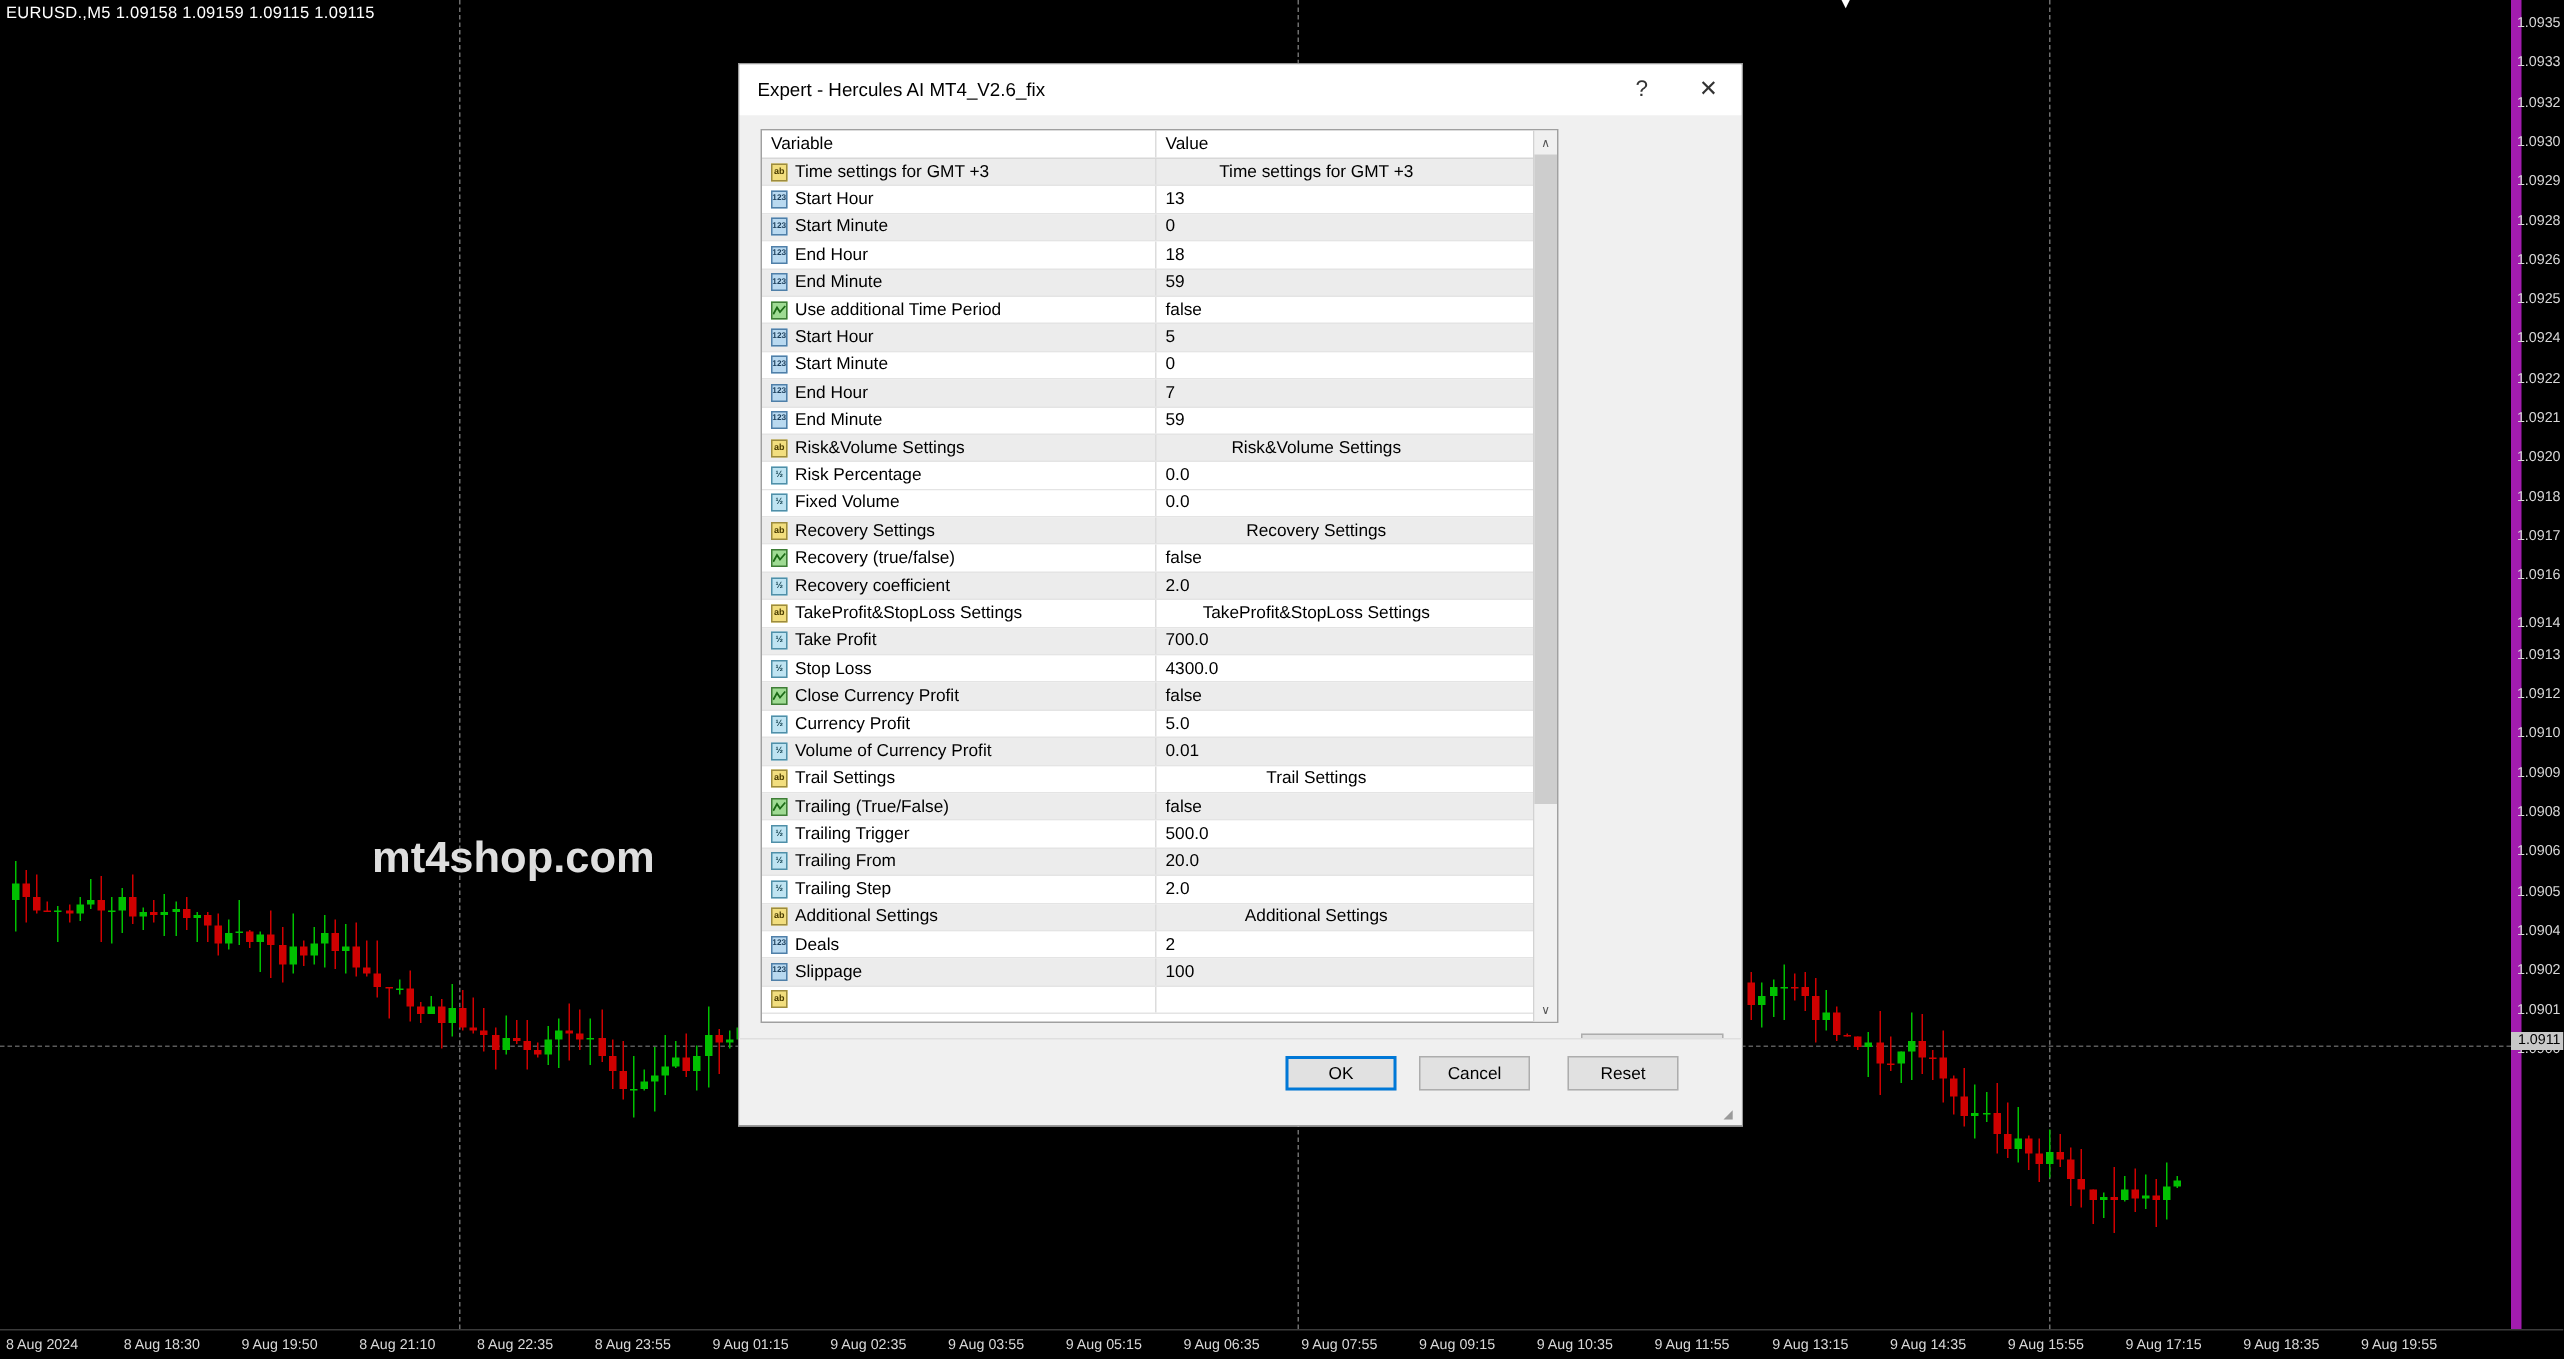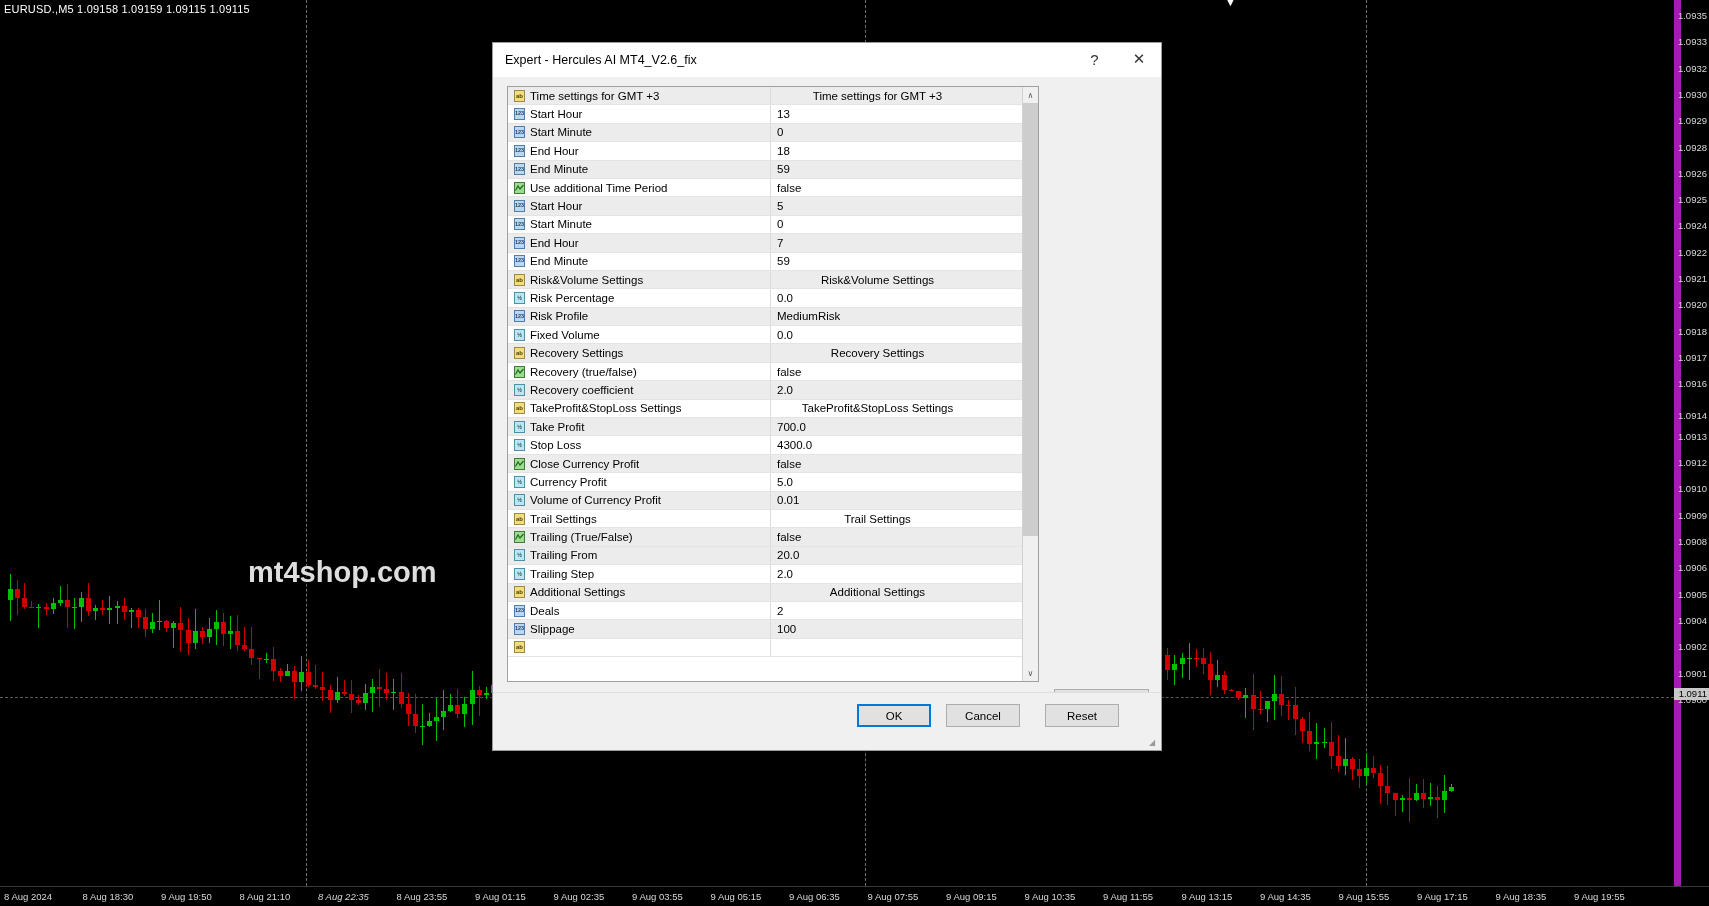--- a/index.html
+++ b/index.html
@@ -455,21 +455,21 @@
         </div>
       <div class="price-highlight" style="top:688px;">1.0911</div>
     </div>
 
     <div class="time-axis">
       <div id="time-ticks-host">
           <div class="time-tick" style="left: 4px;">8 Aug 2024</div>
           <div class="time-tick" style="left: 82.5px;">8 Aug 18:30</div>
           <div class="time-tick" style="left: 161px;">9 Aug 19:50</div>
           <div class="time-tick" style="left: 239.5px;">8 Aug 21:10</div>
-          <div class="time-tick" style="left: 318px; font-style: italic;">8 Aug 22:35</div>
+          <div class="time-tick" style="left: 318px;">8 Aug 22:35</div>
           <div class="time-tick" style="left: 396.5px;">8 Aug 23:55</div>
           <div class="time-tick" style="left: 475px;">9 Aug 01:15</div>
           <div class="time-tick" style="left: 553.5px;">9 Aug 02:35</div>
           <div class="time-tick" style="left: 632px;">9 Aug 03:55</div>
           <div class="time-tick" style="left: 710.5px;">9 Aug 05:15</div>
           <div class="time-tick" style="left: 789px;">9 Aug 06:35</div>
           <div class="time-tick" style="left: 867.5px;">9 Aug 07:55</div>
           <div class="time-tick" style="left: 946px;">9 Aug 09:15</div>
           <div class="time-tick" style="left: 1024.5px;">9 Aug 10:35</div>
           <div class="time-tick" style="left: 1103px;">9 Aug 11:55</div>
@@ -491,20 +491,24 @@
         <div class="title-btn">?</div>
         <div class="title-btn close">✕</div>
       </div>
     </div>
 
 
     <div class="body">
 
       <div class="grid-wrap">
         <div class="grid-cols">
+          <div class="grid-header">
+            <div class="gh-var">Variable</div>
+            <div class="gh-val">Value</div>
+          </div>
           <div class="rows" id="rows-host">
               <div class="row even">
                 <div class="cell-var">
                   <span class="ticon str">ab</span>
                   <span>Time settings for GMT +3</span>
                 </div>
                 <div class="cell-val centered">
                   <span>Time settings for GMT +3</span>
                 </div>
               </div>
@@ -604,29 +608,20 @@
               </div>
               <div class="row odd">
                 <div class="cell-var">
                   <span class="ticon dbl" style="font-size: 6px;">½</span>
                   <span>Risk Percentage</span>
                 </div>
                 <div class="cell-val">
                   <span>0.0</span>
                 </div>
               </div>
-              <div class="row even">
-                <div class="cell-var">
-                  <span class="ticon int" style="font-size: 5.5px;">123</span>
-                  <span>Risk Profile</span>
-                </div>
-                <div class="cell-val">
-                  <span>MediumRisk</span>
-                </div>
-              </div>
               <div class="row odd">
                 <div class="cell-var">
                   <span class="ticon dbl" style="font-size: 6px;">½</span>
                   <span>Fixed Volume</span>
                 </div>
                 <div class="cell-val">
                   <span>0.0</span>
                 </div>
               </div>
               <div class="row even">
@@ -731,20 +726,29 @@
                 <div class="cell-var">
                   <span class="ticon bool">
                     <svg width="9" height="8" viewBox="0 0 9 8">
                       <polyline points="0.5,6.5 3,2 5,5 8.5,1" fill="none" stroke="#1d6b17" stroke-width="1.2"></polyline>
                     </svg>
                   </span>
                   <span>Trailing (True/False)</span>
                 </div>
                 <div class="cell-val">
                   <span>false</span>
+                </div>
+              </div>
+              <div class="row odd">
+                <div class="cell-var">
+                  <span class="ticon dbl" style="font-size: 6px;">½</span>
+                  <span>Trailing Trigger</span>
+                </div>
+                <div class="cell-val">
+                  <span>500.0</span>
                 </div>
               </div>
               <div class="row even">
                 <div class="cell-var">
                   <span class="ticon dbl" style="font-size: 6px;">½</span>
                   <span>Trailing From</span>
                 </div>
                 <div class="cell-val">
                   <span>20.0</span>
                 </div>

